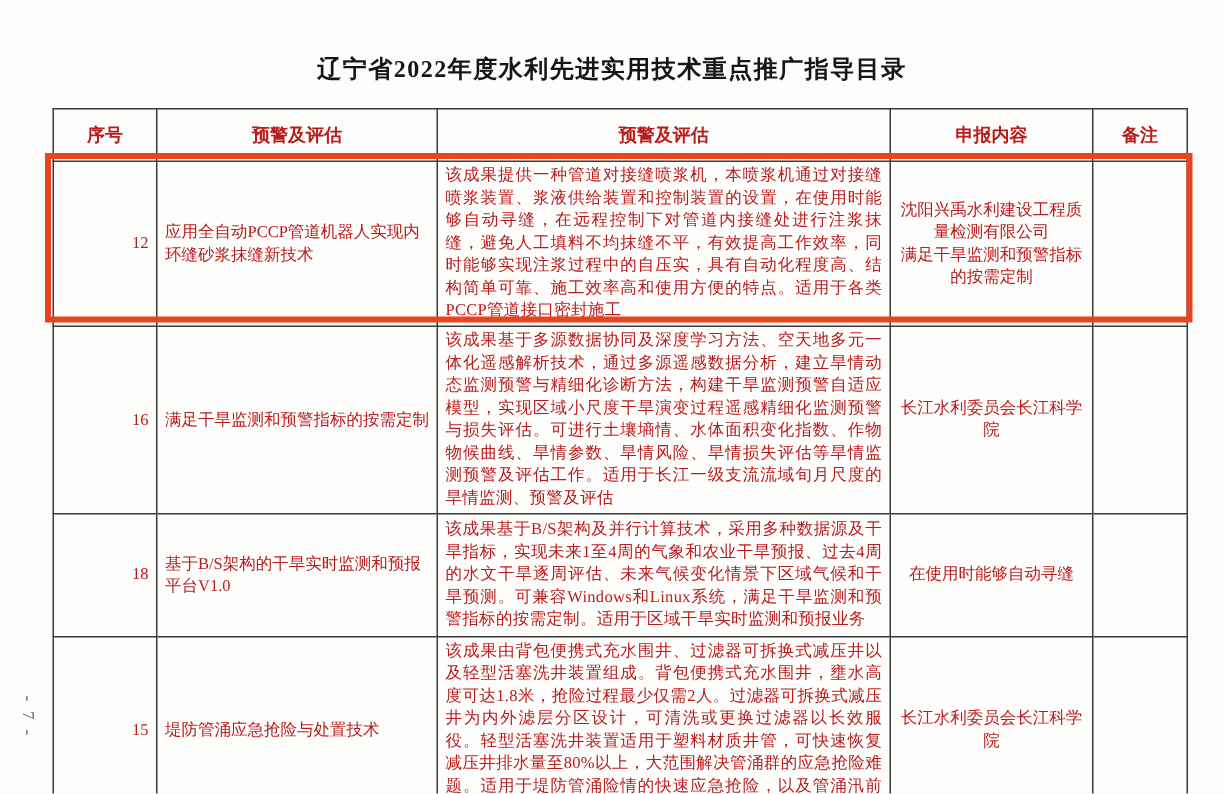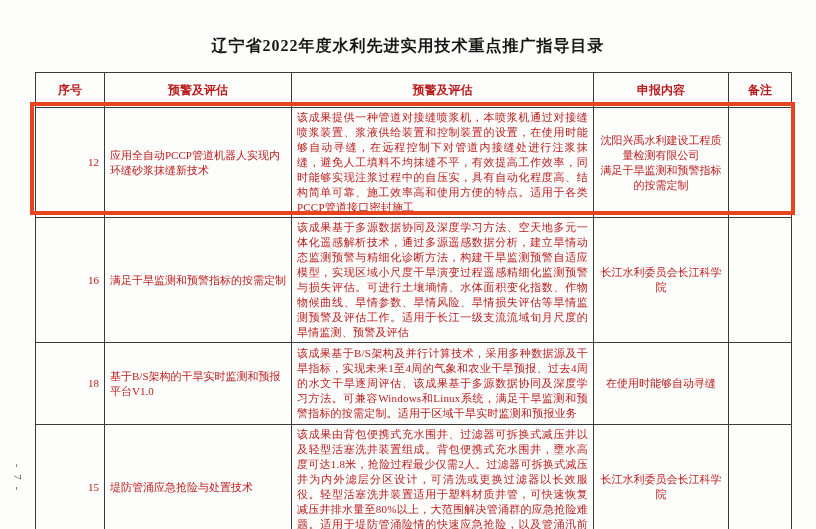--- a/index.html
+++ b/index.html
@@ -128,21 +128,21 @@
         <td class="c-content">满足干旱监测和预警指标的按需定制</td>
         <td class="c-summary">该成果基于多源数据协同及深度学习方法、空天地多元一体化遥感解析技术，通过多源遥感数据分析，建立旱情动态监测预警与精细化诊断方法，构建干旱监测预警自适应模型，实现区域小尺度干旱演变过程遥感精细化监测预警与损失评估。可进行土壤墒情、水体面积变化指数、作物物候曲线、旱情参数、旱情风险、旱情损失评估等旱情监测预警及评估工作。适用于长江一级支流流域旬月尺度的旱情监测、预警及评估</td>
         <td class="c-unit">
           <div>长江水利委员会长江科学院</div>
         </td>
         <td class="c-note"></td>
       </tr>
       <tr class="row-14">
         <td class="c-no">18</td>
         <td class="c-content">基于B/S架构的干旱实时监测和预报平台V1.0</td>
-        <td class="c-summary">该成果基于B/S架构及并行计算技术，采用多种数据源及干旱指标，实现未来1至4周的气象和农业干旱预报、过去4周的水文干旱逐周评估、该成果基于多源数据协同及深度学习方法。可兼容Windows和Linux系统，满足干旱监测和预警指标的按需定制。适用于区域干旱实时监测和预报业务</td>
+        <td class="c-summary">该成果基于B/S架构及并行计算技术，采用多种数据源及干旱指标，实现未来1至4周的气象和农业干旱预报、过去4周的水文干旱逐周评估、未来气候变化情景下区域气候和干旱预测。可兼容Windows和Linux系统，满足干旱监测和预警指标的按需定制。适用于区域干旱实时监测和预报业务</td>
         <td class="c-unit">
           <div>在使用时能够自动寻缝</div>
         </td>
         <td class="c-note"></td>
       </tr>
       <tr class="row-15">
         <td class="c-no">15</td>
         <td class="c-content">堤防管涌应急抢险与处置技术</td>
         <td class="c-summary">该成果由背包便携式充水围井、过滤器可拆换式减压井以及轻型活塞洗井装置组成。背包便携式充水围井，壅水高度可达1.8米，抢险过程最少仅需2人。过滤器可拆换式减压井为内外滤层分区设计，可清洗或更换过滤器以长效服役。轻型活塞洗井装置适用于塑料材质井管，可快速恢复减压井排水量至80%以上，大范围解决管涌群的应急抢险难题。适用于堤防管涌险情的快速应急抢险，以及管涌汛前预防处置</td>
         <td class="c-unit">

